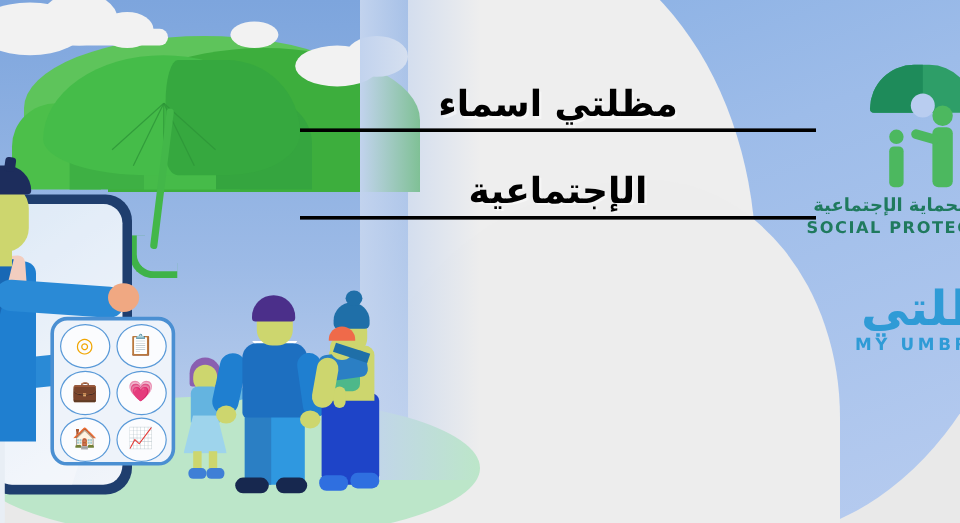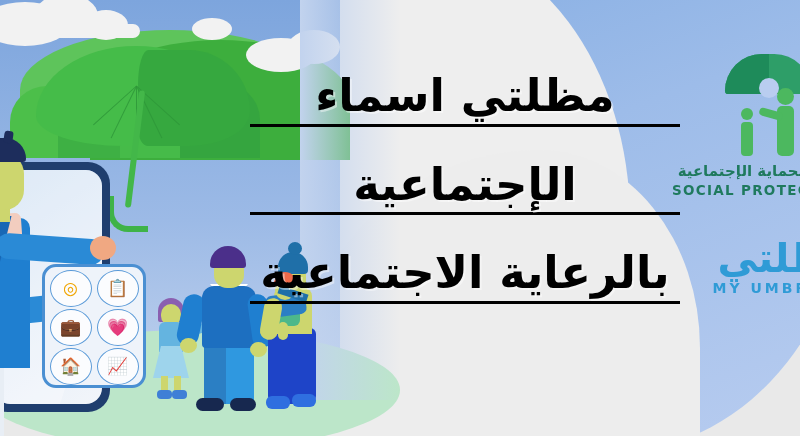--- a/index.html
+++ b/index.html
@@ -157,21 +157,21 @@
   .baby-leg{left:128px;top:84px;width:10px;height:18px;background:#cdd66e;border-radius:5px;}
 
   
   .headline{
     position:absolute;left:250px;top:72px;width:430px;
     text-align:center;direction:rtl;
     font-family:"DejaVu Sans","Liberation Sans",sans-serif;
     z-index:40;
   }
   .hl-line{
-    display:block;color:#000;font-weight:700;font-size:45px;line-height:1.08;
+    display:block;color:#000;font-weight:700;font-size:30px;line-height:1.08;
     letter-spacing:-.5px;
     text-shadow:2px 2px 0 rgba(255,255,255,.45);
     border-bottom:3px solid #000;
     padding-bottom:3px;margin-bottom:34px;white-space:nowrap;
   }
   .hl-line:last-child{margin-bottom:0;}
 
   
   .logo-spa{position:absolute;left:672px;top:52px;width:180px;z-index:30;text-align:center;}
   .spa-mark{position:relative;width:110px;height:108px;margin:0 auto;}
@@ -317,21 +317,20 @@
       <div class="fg baby-hat"></div>
       <div class="fg baby-leg"></div>
       <div class="fg mom-arm"></div>
       <div class="fg mom-strap"></div>
     </div>
   </div>
 
   <div class="headline">
     <span class="hl-line">مظلتي اسماء</span>
     <span class="hl-line">الإجتماعية</span>
-    <span class="hl-line">بالرعاية الاجتماعية</span>
   </div>
 
   <div class="logo-spa">
     <div class="spa-mark">
       <div class="spa-umb"></div>
       <div class="spa-umb-l"></div>
       <div class="spa-umb-notch"></div>
       <div class="spa-adult-h"></div>
       <div class="spa-adult-b"></div>
       <div class="spa-adult-arm"></div>

